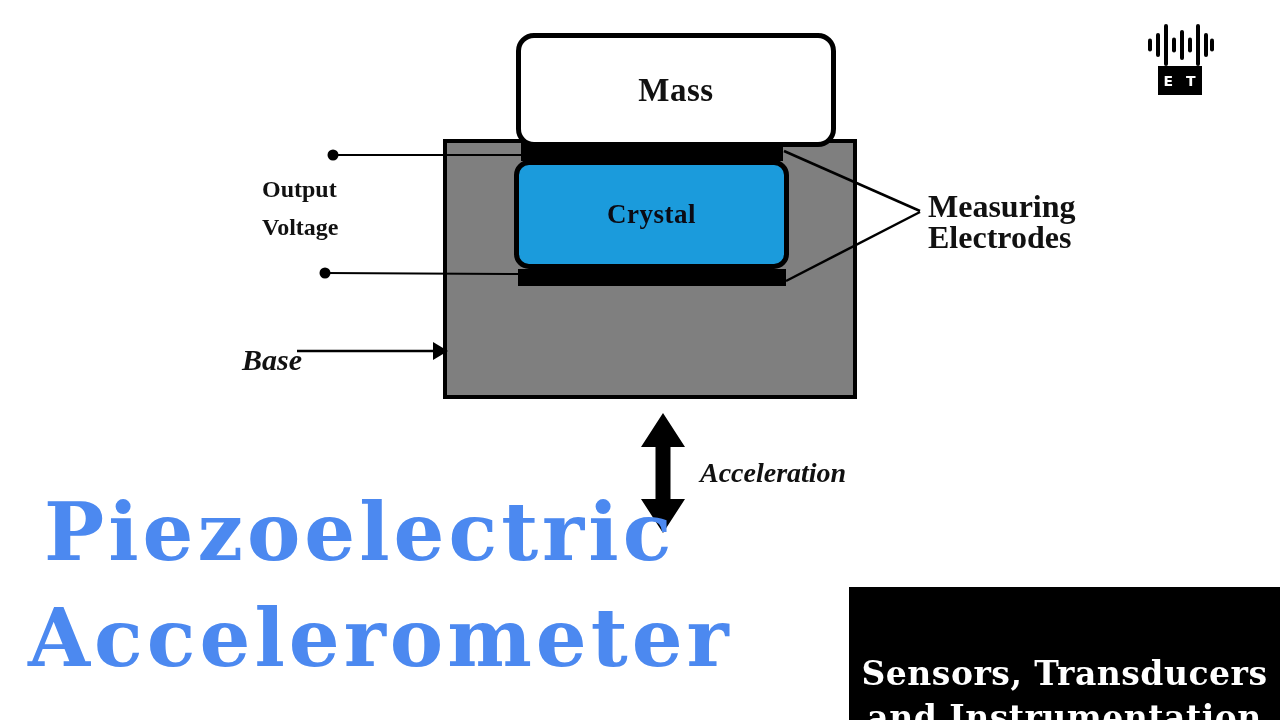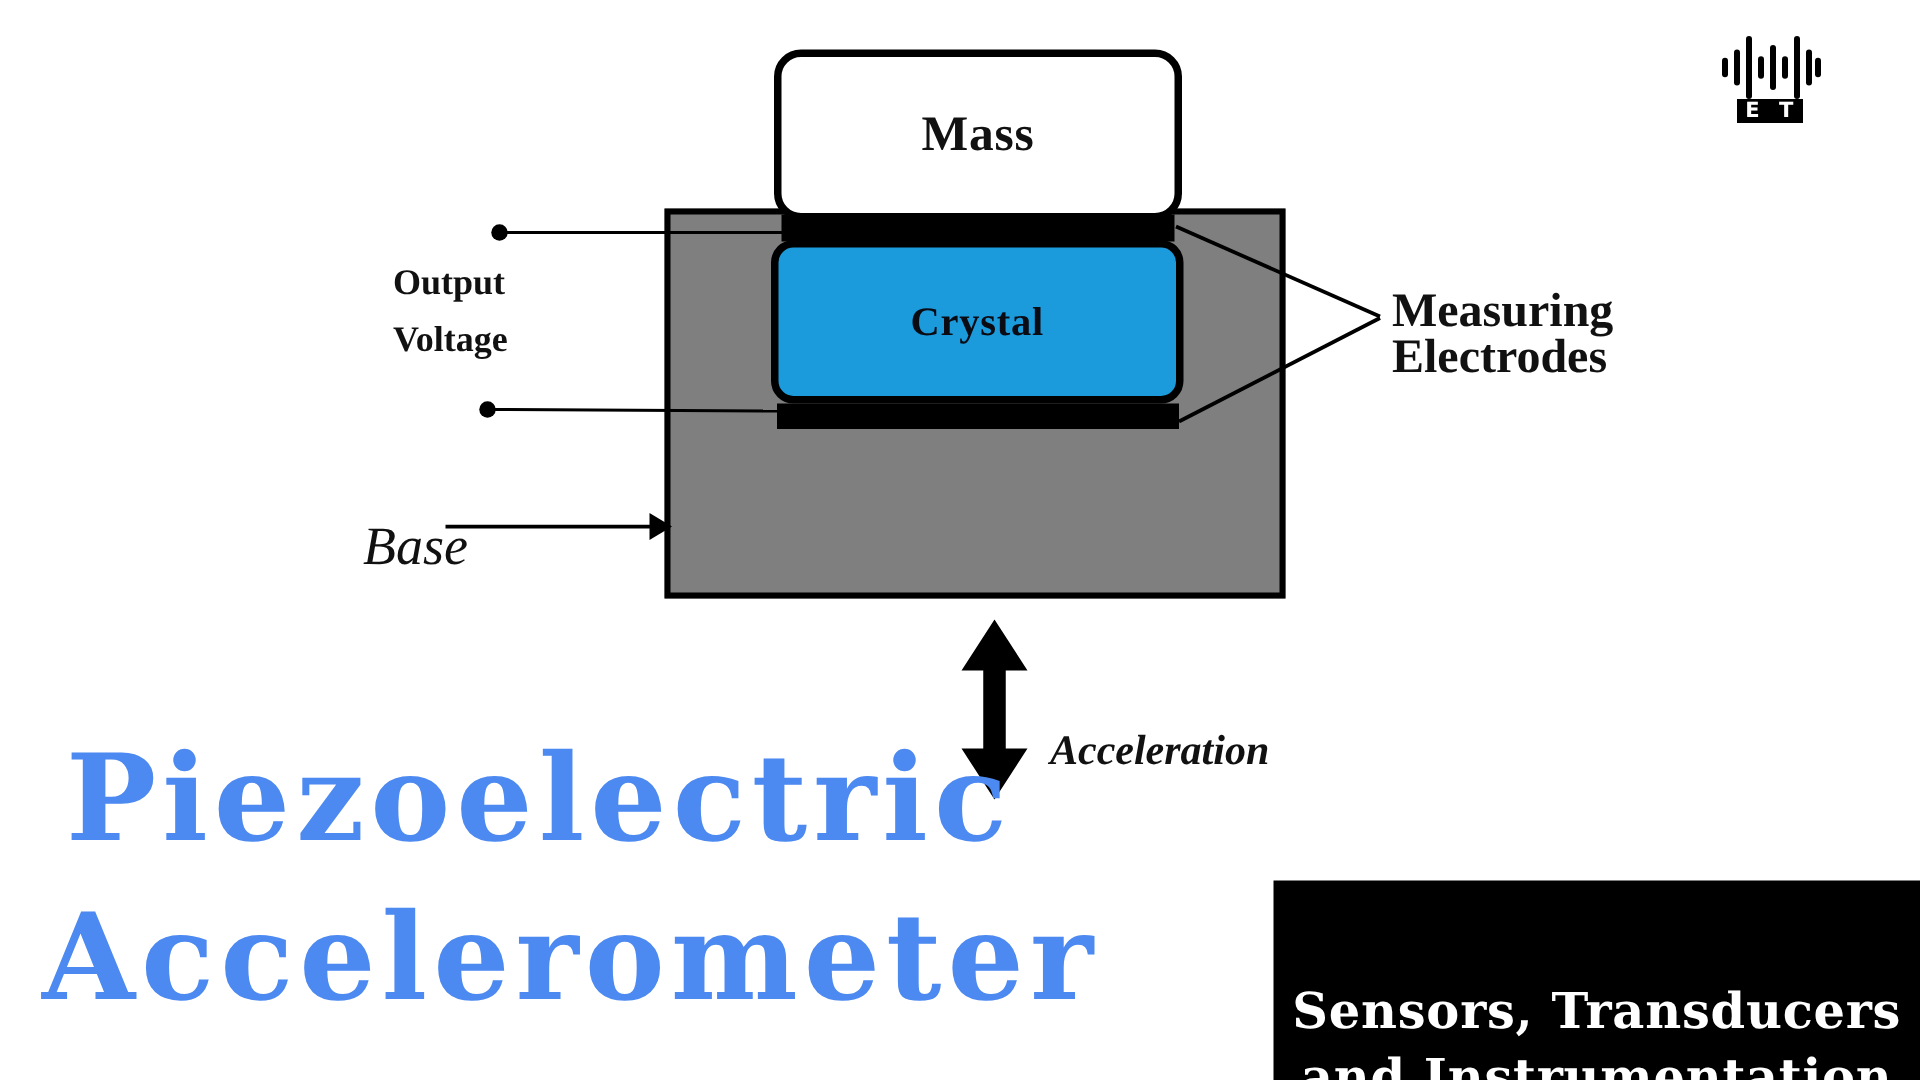--- a/index.html
+++ b/index.html
@@ -7,21 +7,21 @@
   body { background: #ffffff; font-family: "Liberation Serif", serif; position: relative; }
 
   .stage { position: absolute; left: 0; top: 0; width: 1280px; height: 720px; }
 
   
   .base-block {
     position: absolute; left: 443px; top: 139px; width: 414px; height: 260px;
     background: #7f7f7f; border: 4px solid #000000;
   }
   .mass-block {
-    position: absolute; left: 516px; top: 33px; width: 272px; height: 114px;
+    position: absolute; left: 516px; top: 33px; width: 320px; height: 114px;
     background: #ffffff; border: 5px solid #000000; border-radius: 18px;
     display: flex; align-items: center; justify-content: center;
   }
   .mass-block .blk-label {
     font-weight: bold; font-size: 33px; color: #111111; letter-spacing: 0.5px;
   }
   .electrode-top {
     position: absolute; left: 521px; top: 143px; width: 262px; height: 18px;
     background: #000000;
   }
@@ -43,24 +43,24 @@
 
   
   .lbl { position: absolute; color: #111111; white-space: pre-line; }
   .lbl-output-voltage {
     left: 262px; top: 170px; font-weight: bold; font-size: 24px; line-height: 38px;
   }
   .lbl-measuring-electrodes {
     left: 928px; top: 191px; font-weight: bold; font-size: 32px; line-height: 31px;
   }
   .lbl-base {
-    left: 242px; top: 343px; font-weight: normal; font-style: italic; font-size: 36px;
+    left: 242px; top: 343px; font-weight: bold; font-style: italic; font-size: 30px;
   }
   .lbl-acceleration {
-    left: 700px; top: 457px; font-weight: bold; font-style: italic; font-size: 28px; margin-top: 28px;
+    left: 700px; top: 457px; font-weight: bold; font-style: italic; font-size: 28px;
   }
 
   
   .title-line {
     position: absolute; font-family: "DejaVu Serif", serif; font-weight: bold;
     color: #4c89f0; font-size: 80px; line-height: 84px; letter-spacing: 4px;
     white-space: nowrap;
   }
   .title-line-1 { left: 44px; top: 490px; }
   .title-line-2 { left: 28px; top: 596px; }
@@ -73,21 +73,21 @@
   .footer-badge .badge-text {
     font-family: "DejaVu Serif", serif; font-weight: bold; color: #ffffff;
     font-size: 33px; line-height: 44px; text-align: center; white-space: pre-line;
     letter-spacing: 0.5px;
   }
 
   
   .logo { position: absolute; left: 1144px; top: 20px; width: 72px; height: 72px; }
   .logo .wave { position: absolute; left: 2px; top: 0px; }
   .logo .et-box {
-    position: absolute; left: 14px; top: 46px; width: 44px; height: 16px;
+    position: absolute; left: 14px; top: 46px; width: 44px; height: 29px;
     background: #000000; display: flex; align-items: center; justify-content: center;
   }
   .logo .et-text {
     color: #ffffff; font-family: "DejaVu Sans", sans-serif; font-weight: bold;
     font-size: 14px; letter-spacing: 4px; padding-left: 3px;
   }
 </style>
 </head>
 <body>
 

